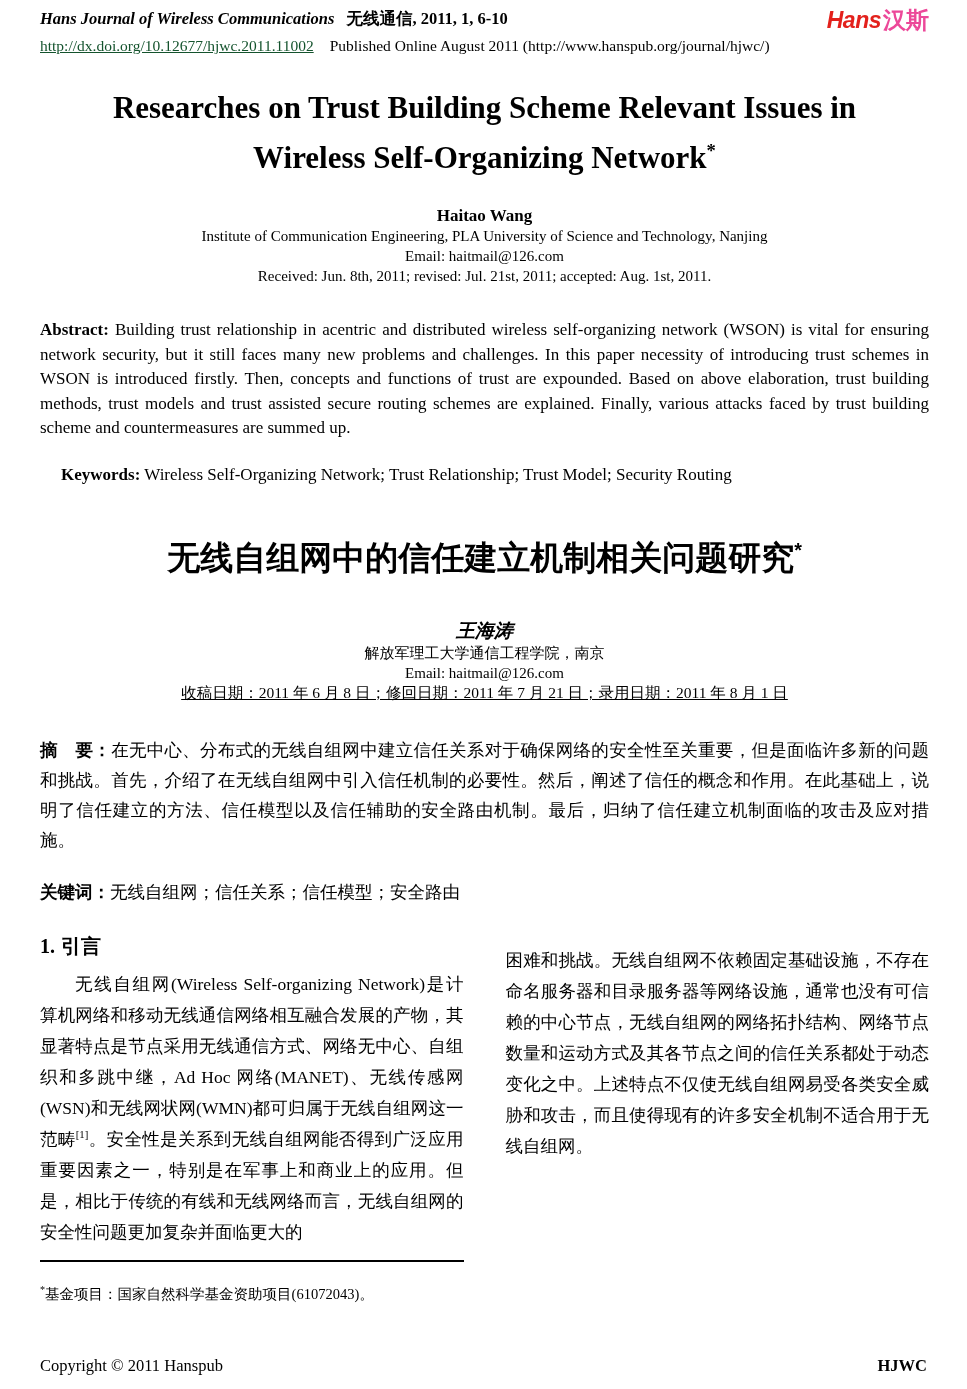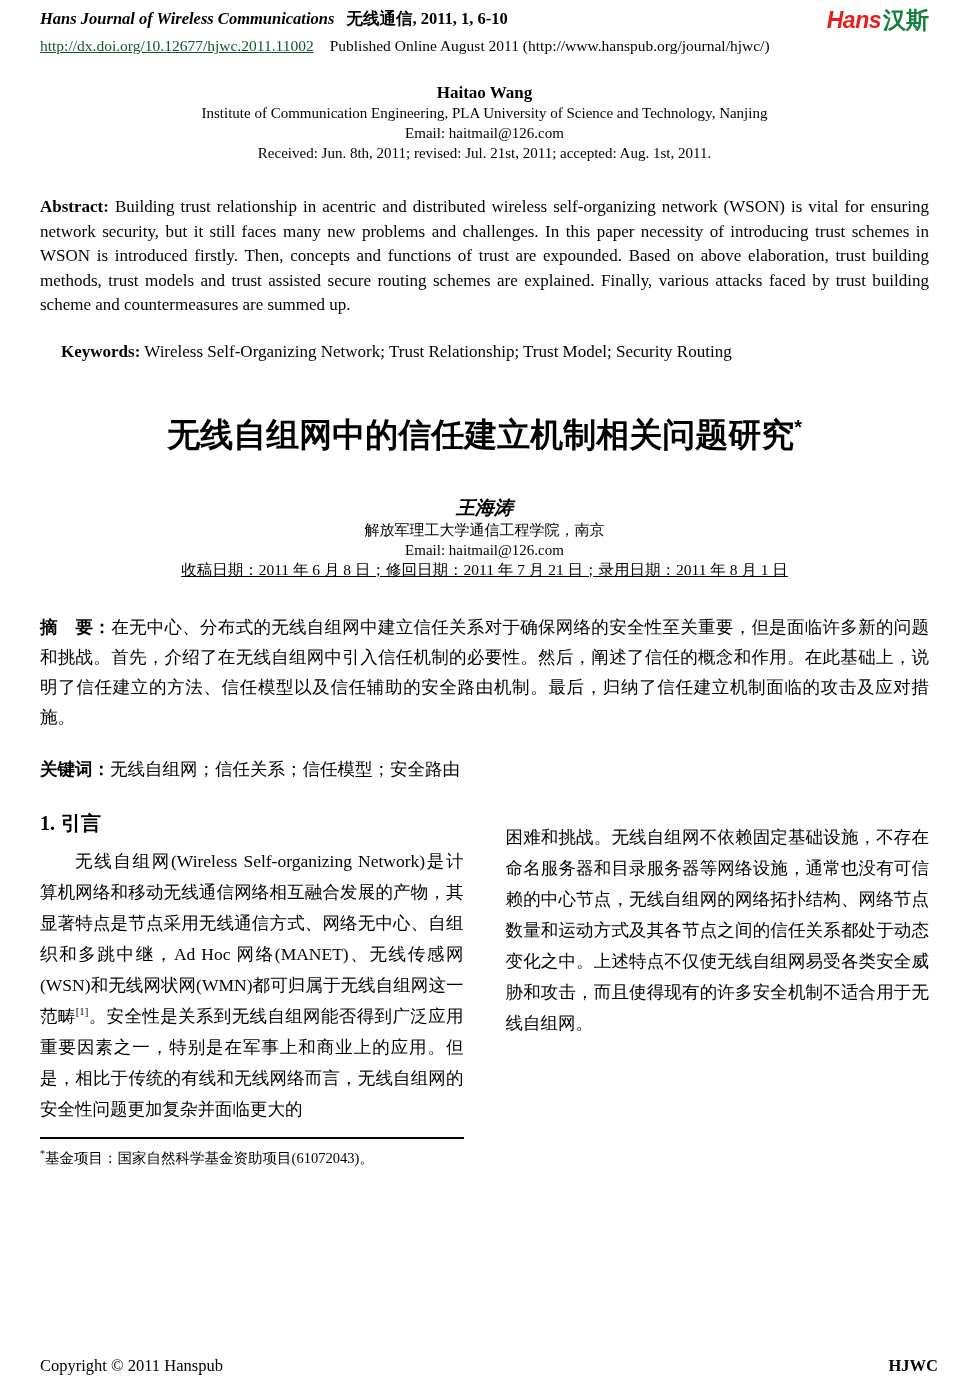--- a/index.html
+++ b/index.html
@@ -16,21 +16,21 @@
     font-family: "Liberation Serif", "DejaVu Serif", serif;
   }
 
   
   .hdr-top { display: flex; justify-content: space-between; align-items: flex-start; }
   .hdr-left { font-size: 16.5px; line-height: 22px; white-space: nowrap; }
   .jtitle { font-weight: bold; font-style: italic; }
   .jcn { font-weight: bold; margin-left: 8px; }
   .logo { font-family: "Liberation Sans", "DejaVu Sans", sans-serif; font-size: 23px; line-height: 24px; font-weight: bold; white-space: nowrap; }
   .logo-hans { color: #e3211c; font-style: italic; letter-spacing: -0.5px; }
-  .logo-cn { color: #15803d; margin-left: 2px; }
+  .logo-cn { color: #ec4899; margin-left: 2px; }
   .hdr-row2 { font-size: 15.5px; line-height: 20px; margin-top: 4px; }
   .doi { color: #14532d; text-decoration: underline; cursor: pointer; }
   .pub { margin-left: 16px; }
 
   
   .title-en { text-align: center; font-size: 31px; line-height: 43px; font-weight: bold; margin: 30px 0 0 0; }
   .title-en sup, .title-cn sup { font-size: 60%; }
   .author-en { text-align: center; font-size: 17px; font-weight: bold; margin-top: 26px; line-height: 21px; }
   .affil-en, .email-en, .received-en { text-align: center; font-size: 15px; line-height: 19px; margin-top: 1px; }
 
@@ -56,26 +56,26 @@
   .col { width: 424px; font-size: 17.5px; line-height: 31px; text-align: justify; }
   .sec-head { font-size: 20px; line-height: 26px; margin: 0 0 10px 0; font-weight: bold; text-align: left; }
   .sec-num { font-family: "Liberation Serif", "DejaVu Serif", serif; }
   .sec-title { font-family: "Liberation Sans", "DejaVu Sans", sans-serif; margin-left: 6px; }
   .col p { margin: 0; }
   .indent { text-indent: 2em; }
   .col sup { font-size: 62%; line-height: 0; }
   .right-col { padding-top: 12px; }
 
   
-  .fnote { margin-top: 12px; border-top: 2px solid #000; padding-top: 9px;
+  .fnote { margin-top: 12px; border-top: 2px solid #000; padding-top: 22px;
            font-size: 14.5px; line-height: 20px; text-align: left; }
   .fnote sup { font-size: 70%; }
 
   
-  .footer { position: absolute; left: 40px; right: 29px; bottom: 12px;
+  .footer { position: absolute; left: 40px; right: 40px; bottom: 12px;
             display: flex; justify-content: space-between; font-size: 16.5px; line-height: 22px; }
   .hjwc { font-weight: bold; }
 </style>
 </head>
 <body>
 
 <div class="page">
 
   <div class="hdr-top">
     <div class="hdr-left">
@@ -83,20 +83,24 @@
       <span class="jcn">无线通信, 2011, 1, 6-10</span>
     </div>
     <div class="logo">
       <span class="logo-hans">Hans</span><span class="logo-cn">汉斯</span>
     </div>
   </div>
   <div class="hdr-row2">
     <a class="doi">http://dx.doi.org/10.12677/hjwc.2011.11002</a><span class="pub">Published Online August 2011 (http://www.hanspub.org/journal/hjwc/)</span>
   </div>
 
+  <h1 class="title-en">
+    <span>Researches on Trust Building Scheme Relevant Issues in</span><br>
+    <span>Wireless Self-Organizing Network</span><sup>*</sup>
+  </h1>
 
   <div class="author-en">Haitao Wang</div>
   <div class="affil-en">Institute of Communication Engineering, PLA University of Science and Technology, Nanjing</div>
   <div class="email-en">Email: haitmail@126.com</div>
   <div class="received-en">Received: Jun. 8th, 2011; revised: Jul. 21st, 2011; accepted: Aug. 1st, 2011.</div>
 
   <p class="abstract-en"><span class="blabel">Abstract:</span><span> Building trust relationship in acentric and distributed wireless self-organizing network (WSON) is vital for ensuring network security, but it still faces many new problems and challenges. In this paper necessity of introducing trust schemes in WSON is introduced firstly. Then, concepts and functions of trust are expounded. Based on above elaboration, trust building methods, trust models and trust assisted secure routing schemes are explained. Finally, various attacks faced by trust building scheme and countermeasures are summed up.</span></p>
 
   <p class="kw-en"><span class="blabel">Keywords:</span><span> Wireless Self-Organizing Network; Trust Relationship; Trust Model; Security Routing</span></p>
 

